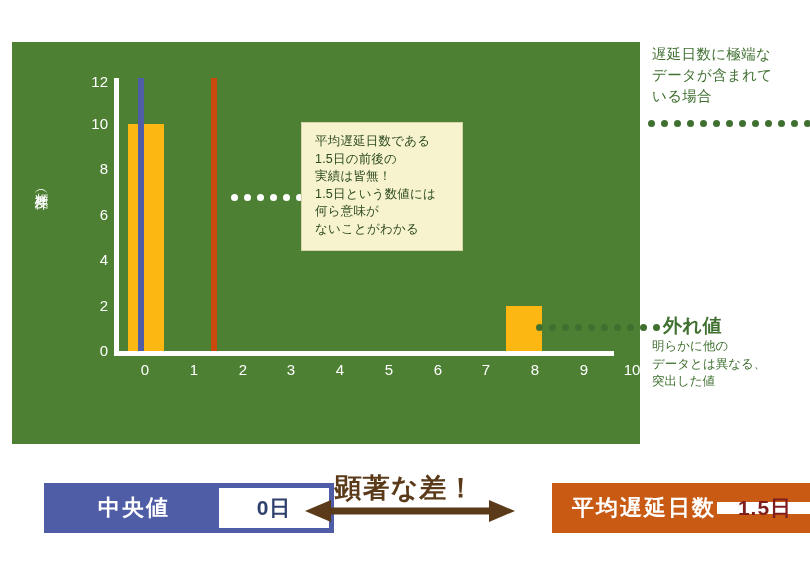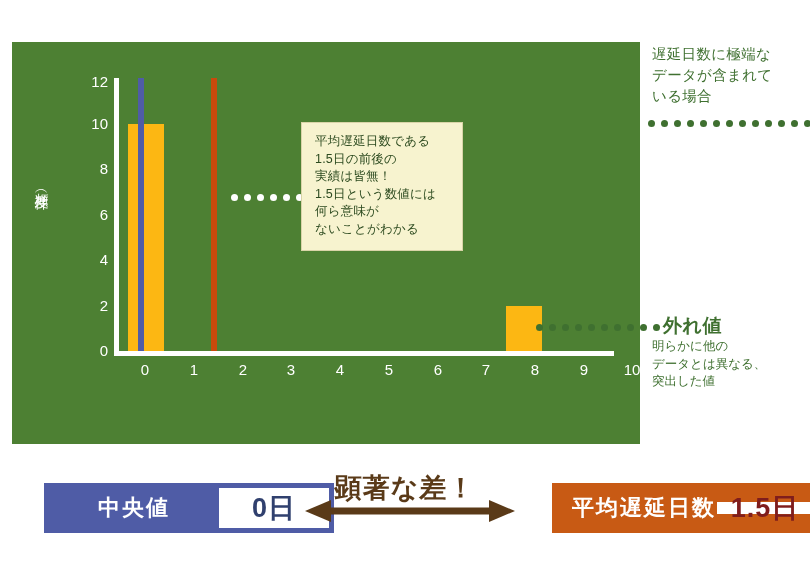--- a/index.html
+++ b/index.html
@@ -105,21 +105,21 @@
     left:520px;top:483px;width:280px;background:#c85a14;
     padding:19px;
   }
   .sum-label{
     flex:1;text-align:center;color:#ffffff;
     font-size:22px;font-weight:bold;letter-spacing:2px;
   }
   .sum-value{
     background:#ffffff;height:100%;
     display:flex;align-items:center;justify-content:center;
-    font-size:27px;font-weight:bold;letter-spacing:1px;
+    font-size:21px;font-weight:bold;letter-spacing:1px;
   }
   .sum-left .sum-value{width:110px;color:#30406e;}
   .sum-right .sum-value{width:96px;color:#7f1d1d;}
 
   .diff-label{
     position:absolute;left:330px;top:470px;width:150px;text-align:center;
     color:#5a3a18;font-size:27px;font-weight:bold;letter-spacing:1px;
   }
   .arrow-wrap{
     position:absolute;left:305px;top:500px;width:210px;height:22px;

